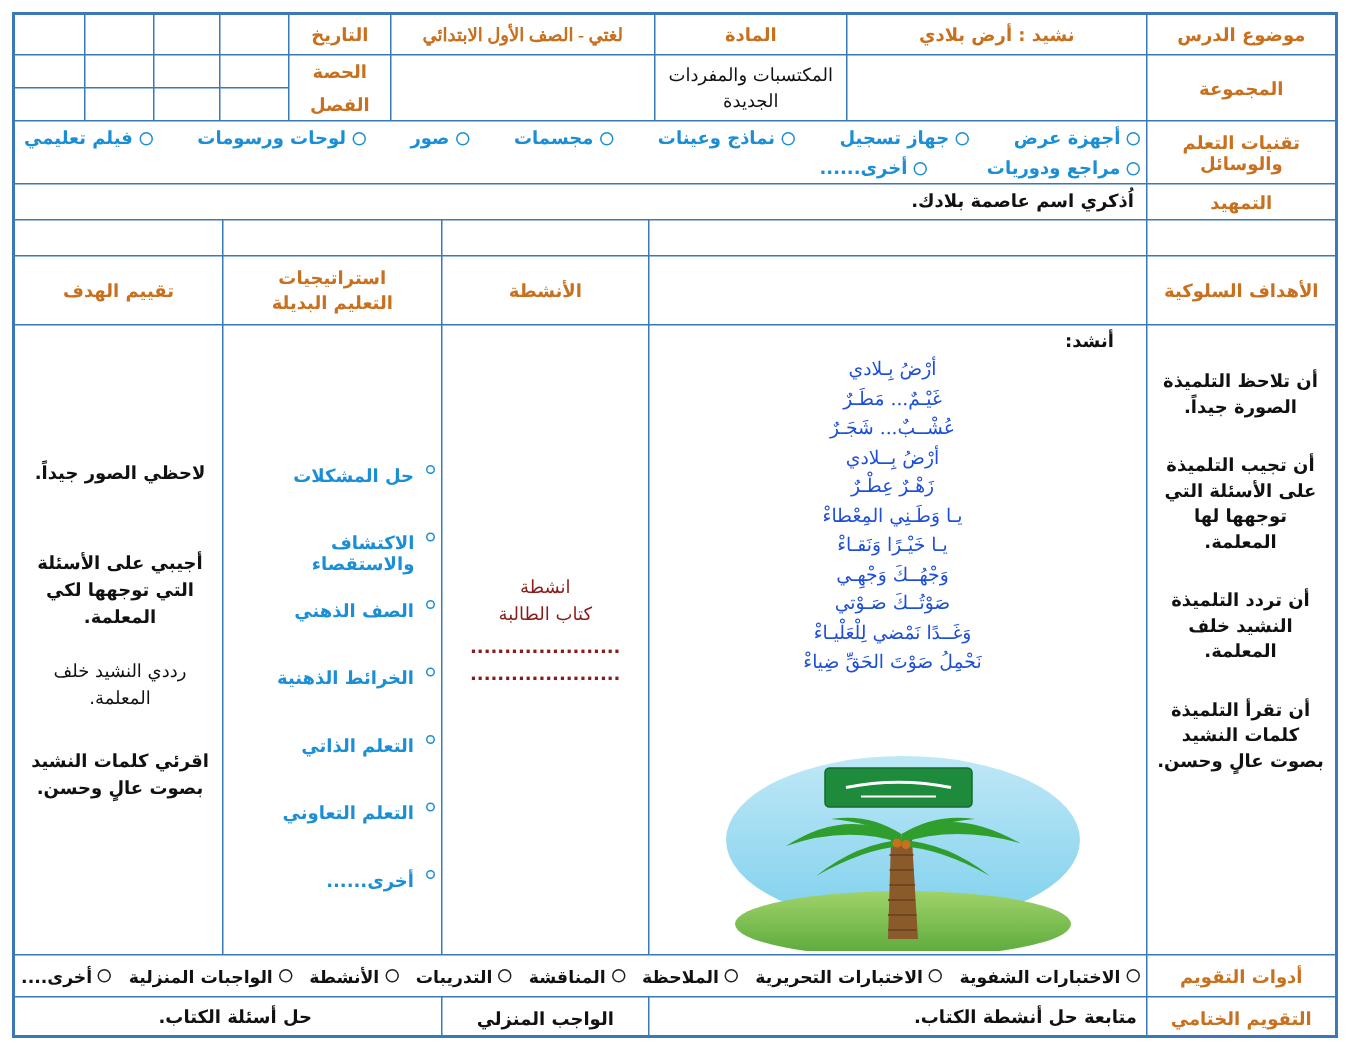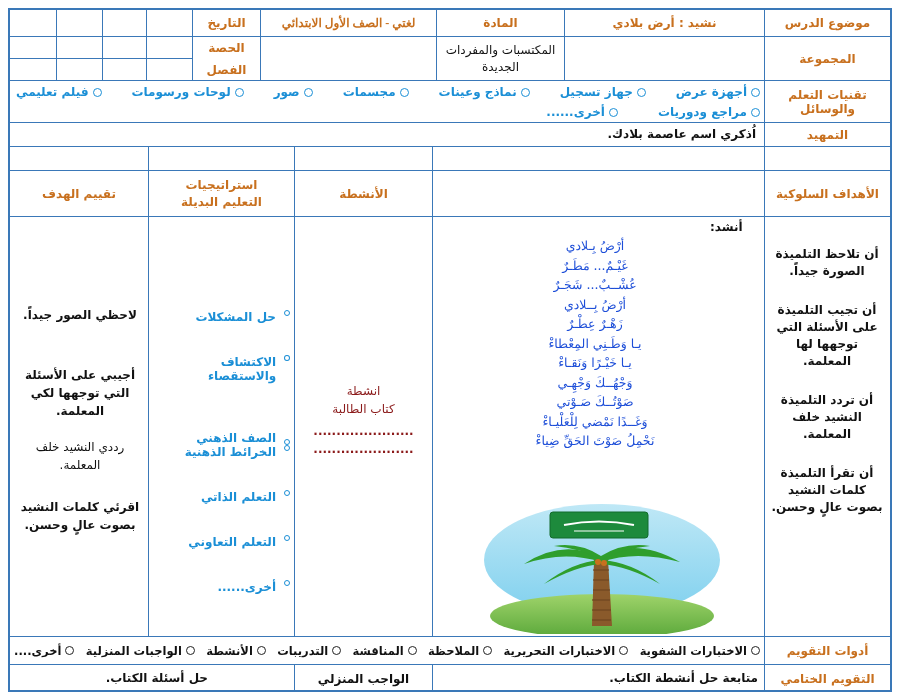--- a/index.html
+++ b/index.html
@@ -196,21 +196,21 @@
 
   <div class="abs lbl-blue" style="left:145px;top:276px;width:135px;margin-top:24px;">
     <div style="height:45px;display:flex;align-items:flex-start;">
         <span class="bullet-sm"></span>
         <span>حل المشكلات</span>
       </div>
     <div style="height:45px;display:flex;align-items:flex-start;">
         <span class="bullet-sm"></span>
         <span>الاكتشاف والاستقصاء</span>
       </div>
-    <div style="height:45px;display:flex;align-items:flex-end;">
+    <div style="height:45px;display:flex;align-items:flex-start;">
         <span class="bullet-sm"></span>
         <span>الصف الذهني</span>
       </div>
     <div style="height:45px;display:flex;align-items:flex-start;">
         <span class="bullet-sm"></span>
         <span>الخرائط الذهنية</span>
       </div>
     <div style="height:45px;display:flex;align-items:flex-start;">
         <span class="bullet-sm"></span>
         <span>التعلم الذاتي</span>

